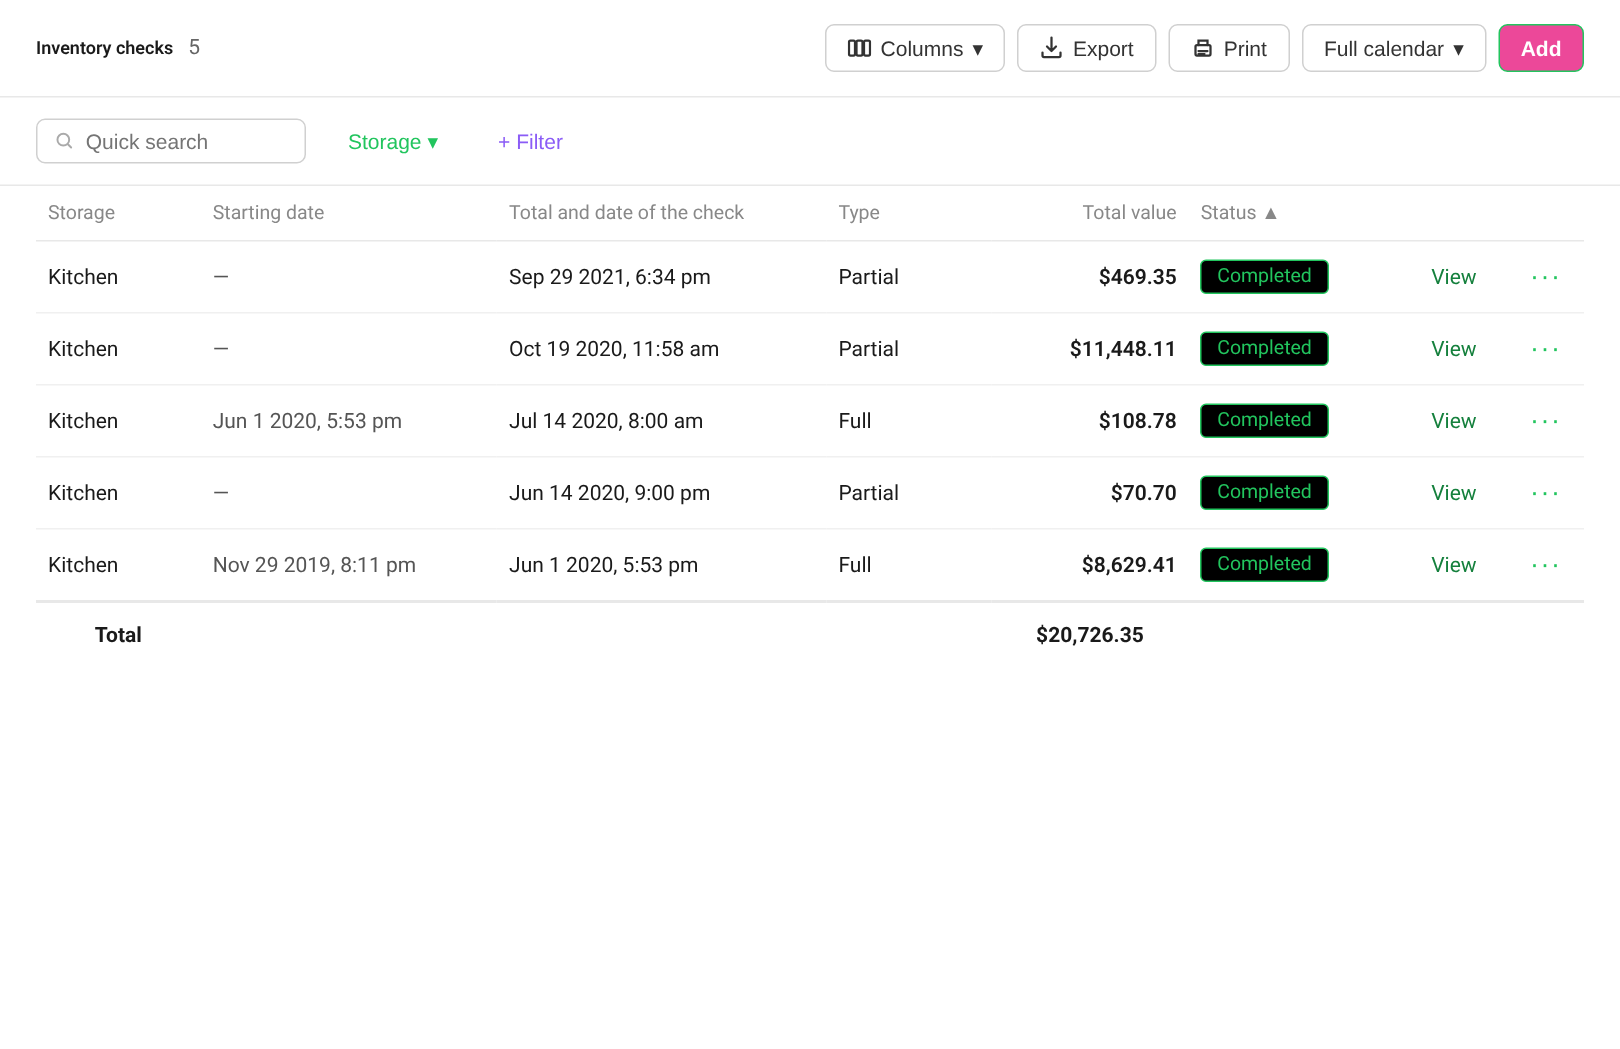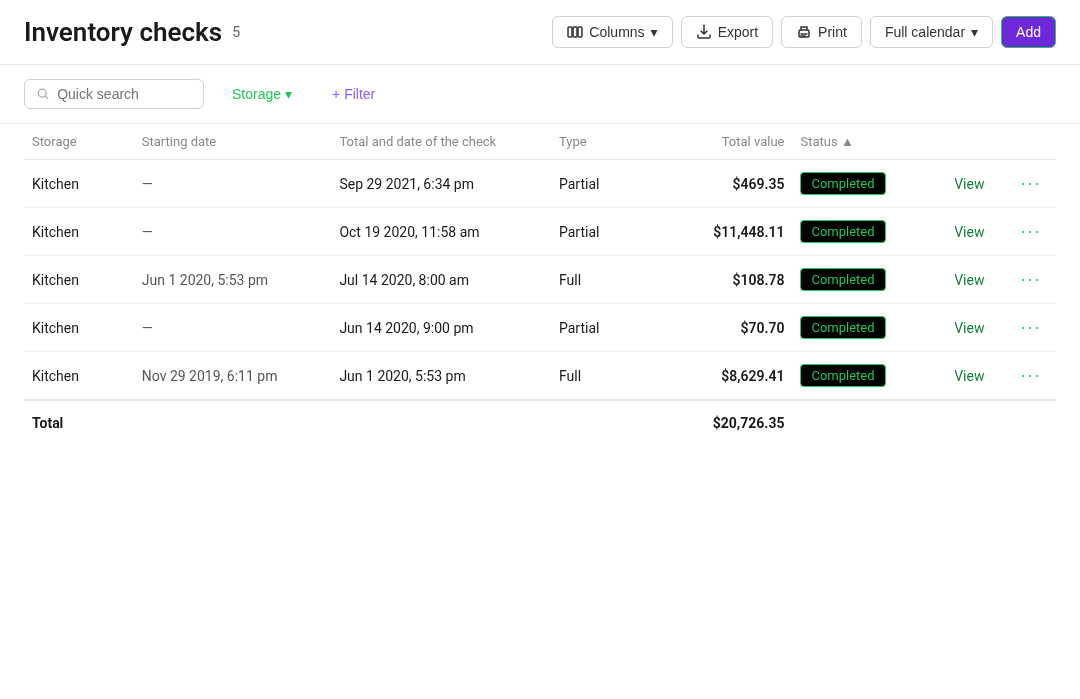--- a/index.html
+++ b/index.html
@@ -1,25 +1,25 @@
 <!DOCTYPE html>
 <html><head>
   <meta charset="utf-8">
   <style>
     * { box-sizing: border-box; margin: 0; padding: 0; }
     body { font-family: -apple-system, BlinkMacSystemFont, 'Segoe UI', Roboto, sans-serif; font-size: 14px; color: #1a1a1a; background: #fff; }
     
     .header { display: flex; align-items: center; justify-content: space-between; padding: 16px 24px; border-bottom: 1px solid #e8e8e8; }
     .header-left { display: flex; align-items: center; gap: 10px; }
-    .page-title { font-size: 26px; font-weight: 600; }
+    .page-title { font-size: 12px; font-weight: 600; }
     .count-badge { font-size: 14px; color: #666; font-weight: 400; }
     .header-right { display: flex; align-items: center; gap: 8px; }
     
     .btn { display: flex; align-items: center; gap: 6px; padding: 7px 14px; border-radius: 6px; border: 1px solid #d0d0d0; background: #fff; cursor: pointer; font-size: 14px; color: #333; }
-    .btn-primary { background: #6d28d9; color: #fff; border-color: #22c55e; font-weight: 400; }
+    .btn-primary { background: #ec4899; color: #fff; border-color: #22c55e; font-weight: 700; }
     .btn-outline { border: 1px solid #d0d0d0; }
     
     .toolbar { display: flex; align-items: center; gap: 28px; padding: 14px 24px; border-bottom: 1px solid #e8e8e8; }
     .search-box { display: flex; align-items: center; gap: 8px; border: 1px solid #d0d0d0; border-radius: 6px; padding: 6px 12px; width: 180px; }
     .search-box input { border: none; outline: none; font-size: 14px; color: #666; width: 100%; background: transparent; }
     .filter-btn { display: flex; align-items: flex-start; gap: 5px; color: #8b5cf6; font-size: 14px; cursor: pointer; border: none; background: none; margin-left: 12px; }
     .storage-btn { display: flex; align-items: center; gap: 4px; color: #22c55e; font-size: 14px; cursor: pointer; border: none; background: none; font-weight: 500; }
     
     .table-container { padding: 0 24px; }
     table { width: 100%; border-collapse: collapse; }
@@ -38,21 +38,21 @@
     .col-more { width: 40px; }
     
     .value-cell { text-align: right; font-weight: 600; }
     
     .status-badge { display: inline-block; padding: 3px 10px; border-radius: 4px; font-size: 13px; border: 1.5px solid #22c55e; color: #22c55e; background: #000000; }
     
     .view-link { color: #15803d; text-decoration: none; cursor: pointer; font-size: 14px; }
     
     .more-btn { color: #22c55e; font-size: 18px; cursor: pointer; border: none; background: none; letter-spacing: 1px; }
     
-    .total-row td { font-weight: 700; border-top: 2px solid #e8e8e8; border-bottom: none; padding-top: 14px; }
+    .total-row td { font-weight: 700; border-top: 2px solid #e8e8e8; border-bottom: none; padding-top: 14px; text-align: center; }
   </style>
 </head>
 <body>
 
 <div class="header">
   <div class="header-left">
     <span class="page-title">Inventory checks</span>
     <span class="count-badge">5</span>
   </div>
   <div class="header-right">
@@ -159,21 +159,21 @@
     <td style="color:#555">—</td>
     <td>Jun 14 2020, 9:00 pm</td>
     <td>Partial</td>
     <td class="value-cell">$70.70</td>
     <td><span class="status-badge">Completed</span></td>
     <td><a class="view-link">View</a></td>
     <td><button class="more-btn">···</button></td>
   </tr>
         <tr>
     <td>Kitchen</td>
-    <td style="color:#555">Nov 29 2019, 6:11 pm</td>
+    <td style="color:#555">Nov 29 2019, 8:11 pm</td>
     <td>Jun 1 2020, 5:53 pm</td>
     <td>Full</td>
     <td class="value-cell">$8,629.41</td>
     <td><span class="status-badge">Completed</span></td>
     <td><a class="view-link">View</a></td>
     <td><button class="more-btn">···</button></td>
   </tr>
         <tr class="total-row">
   <td>Total</td>
   <td></td>

